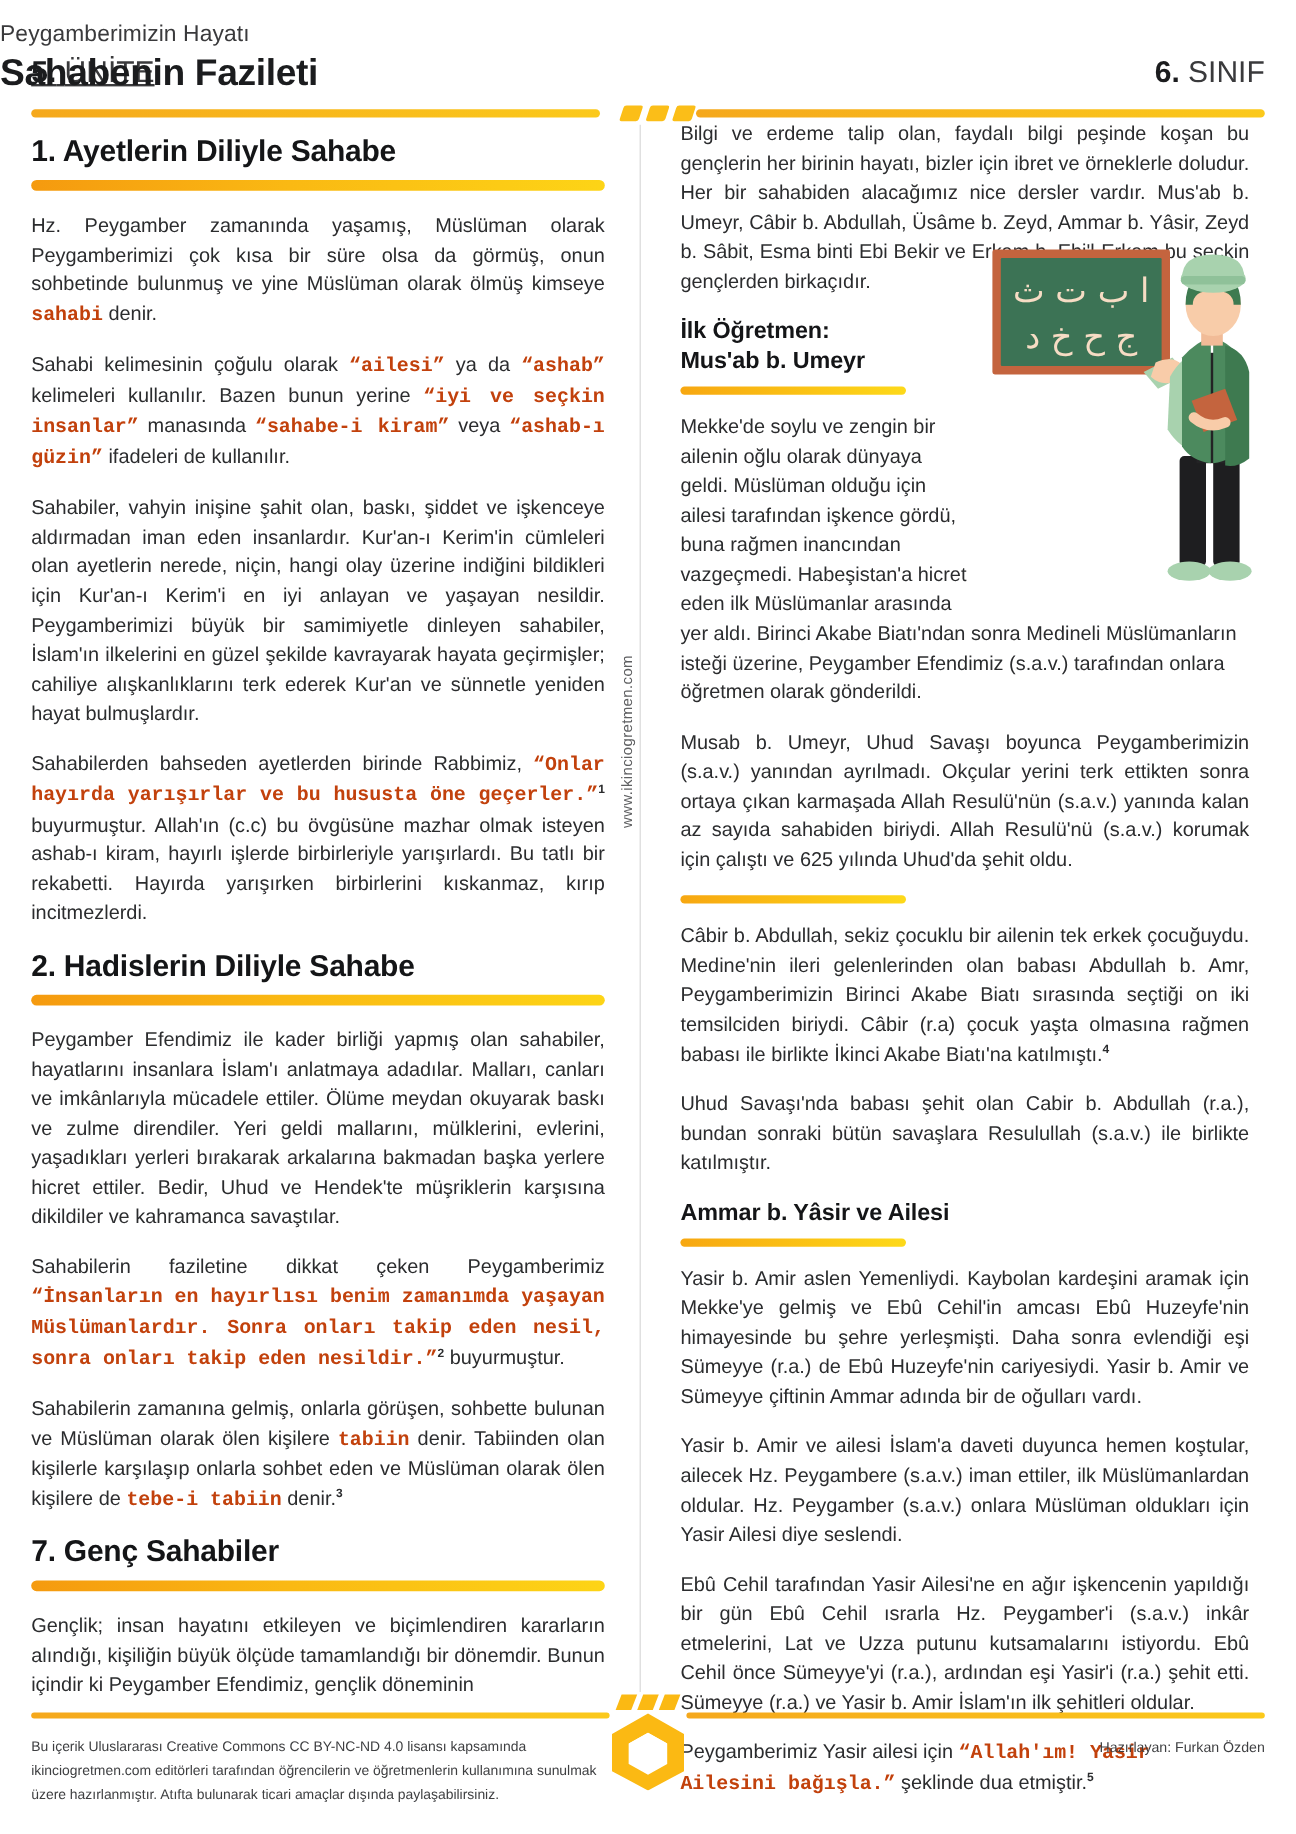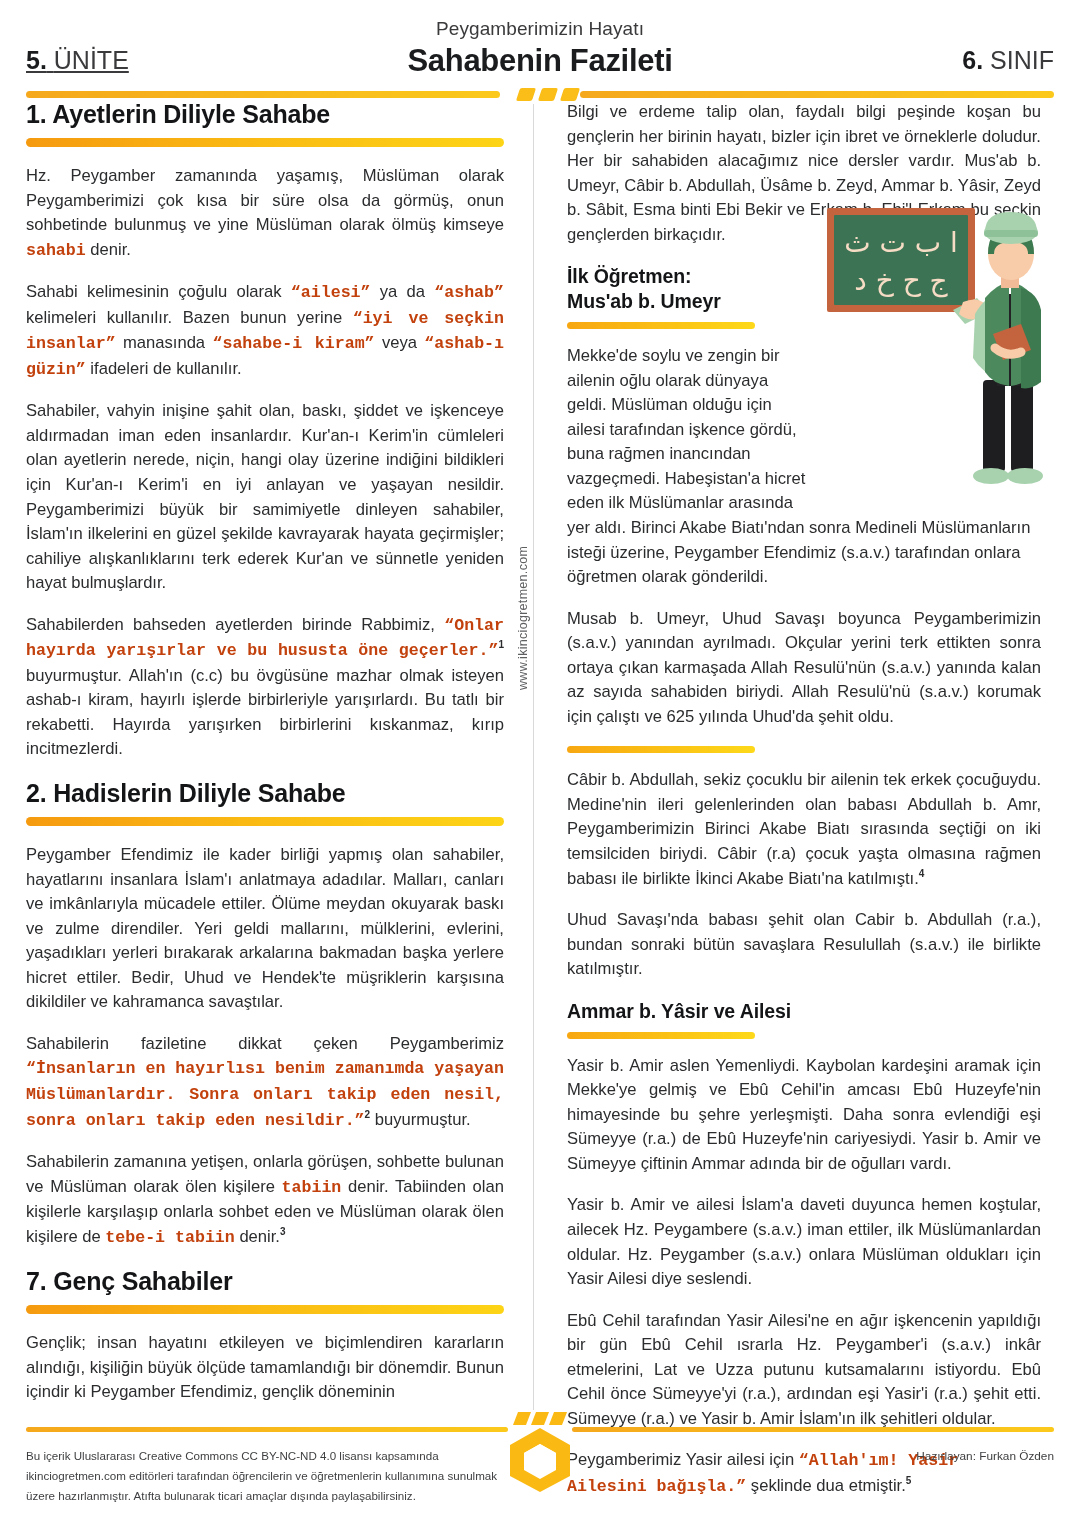--- a/index.html
+++ b/index.html
@@ -9,21 +9,21 @@
     font-family: "Liberation Sans", sans-serif;
     color: #222325;
     overflow: hidden;
   }
   .page { position: relative; width: 1080px; height: 1528px; padding: 0; }
 
   
   .header { position: relative; height: 96px; padding: 0 26px; }
   .header-center {
     position: absolute; left: 0; right: 0; top: 18px;
-    text-align: center; pointer-events: none;
+    pointer-events: none;
   }
   .hdr-sub { font-size: 19px; color: #3a3a3c; letter-spacing: .1px; }
   .hdr-title {
     font-size: 31px; font-weight: 800; color: #1b1c1e;
     letter-spacing: -.3px; margin-top: 3px;
   }
   .hdr-left, .hdr-right {
     position: absolute; top: 46px; font-size: 25px; color: #3a3a3c;
   }
   .hdr-left { left: 26px; text-decoration: underline; }
@@ -65,21 +65,21 @@
   p.body {
     font-size: 16.6px; line-height: 1.48; text-align: justify;
     color: #2b2c2e; margin-bottom: 17px;
   }
   p.body.narrow { text-align: left; }
   p.body b { font-weight: 800; color: #c2410c; font-family: Liberation Mono, monospace; }
   sup { font-size: 10px; vertical-align: super; font-weight: 700; }
 
   h2.sec {
     font-size: 25px; font-weight: 800; color: #141517;
-    letter-spacing: -.2px; margin-top: 0; margin-bottom: 9px;
+    letter-spacing: -.2px; margin-top: 12px; margin-bottom: 9px;
   }
   h3.sub {
     font-size: 19.5px; font-weight: 800; color: #141517;
     letter-spacing: -.1px; line-height: 1.28; margin-bottom: 8px;
   }
   .ul-full {
     height: 9px; border-radius: 5px; margin-bottom: 17px;
     background: linear-gradient(90deg,#F59A0F 0%,#FAB913 45%,#FDD416 100%);
   }
   .ul-short {
@@ -162,21 +162,21 @@
 
       <p class="body"><span>Sahabilerden bahseden ayetlerden birinde Rabbimiz, </span><b>“Onlar hayırda yarışırlar ve bu hususta öne geçerler.”</b><sup>1</sup><span> buyurmuştur. Allah'ın (c.c) bu övgüsüne mazhar olmak isteyen ashab-ı kiram, hayırlı işlerde birbirleriyle yarışırlardı. Bu tatlı bir rekabetti. Hayırda yarışırken birbirlerini kıskanmaz, kırıp incitmezlerdi.</span></p>
 
       <h2 class="sec">2. Hadislerin Diliyle Sahabe</h2>
       <div class="ul-full"></div>
 
       <p class="body">Peygamber Efendimiz ile kader birliği yapmış olan sahabiler, hayatlarını insanlara İslam'ı anlatmaya adadılar. Malları, canları ve imkânlarıyla mücadele ettiler. Ölüme meydan okuyarak baskı ve zulme direndiler. Yeri geldi mallarını, mülklerini, evlerini, yaşadıkları yerleri bırakarak arkalarına bakmadan başka yerlere hicret ettiler. Bedir, Uhud ve Hendek'te müşriklerin karşısına dikildiler ve kahramanca savaştılar.</p>
 
       <p class="body"><span>Sahabilerin faziletine dikkat çeken Peygamberimiz </span><b>“İnsanların en hayırlısı benim zamanımda yaşayan Müslümanlardır. Sonra onları takip eden nesil, sonra onları takip eden nesildir.”</b><sup>2</sup><span> buyurmuştur.</span></p>
 
-      <p class="body"><span>Sahabilerin zamanına yetişen, onlarla görüşen, sohbette bulunan ve Müslüman olarak ölen kişilere </span><b>tabiin</b><span> denir. Tabiinden olan kişilerle karşılaşıp onlarla sohbet eden ve Müslüman olarak ölen kişilere de </span><b>tebe-i tabiin</b><span> denir.</span><sup>3</sup></p>
+      <p class="body"><span>Sahabilerin zamanına gelmiş, onlarla görüşen, sohbette bulunan ve Müslüman olarak ölen kişilere </span><b>tabiin</b><span> denir. Tabiinden olan kişilerle karşılaşıp onlarla sohbet eden ve Müslüman olarak ölen kişilere de </span><b>tebe-i tabiin</b><span> denir.</span><sup>3</sup></p>
 
 
       <h2 class="sec">7. Genç Sahabiler</h2>
       <div class="ul-full"></div>
 
       <p class="body">Gençlik; insan hayatını etkileyen ve biçimlendiren kararların alındığı, kişiliğin büyük ölçüde tamamlandığı bir dönemdir. Bunun içindir ki Peygamber Efendimiz, gençlik döneminin</p>
     </div>
 
     <div class="vdiv"></div>
 

